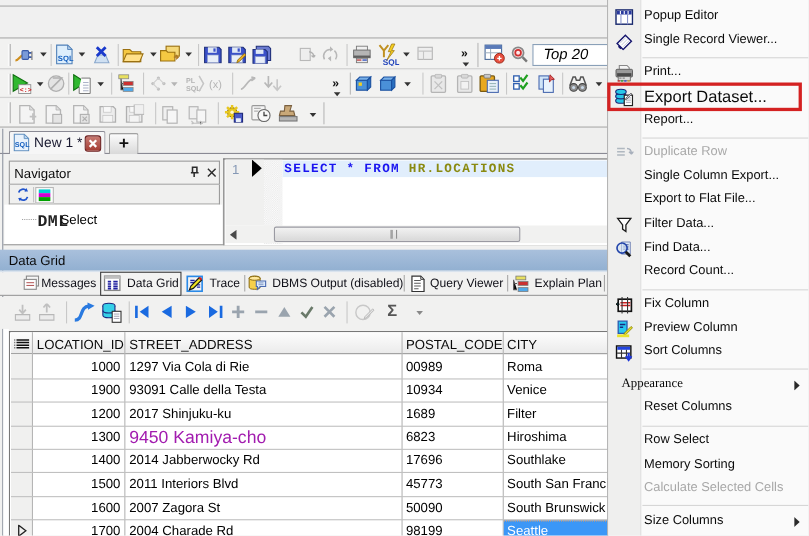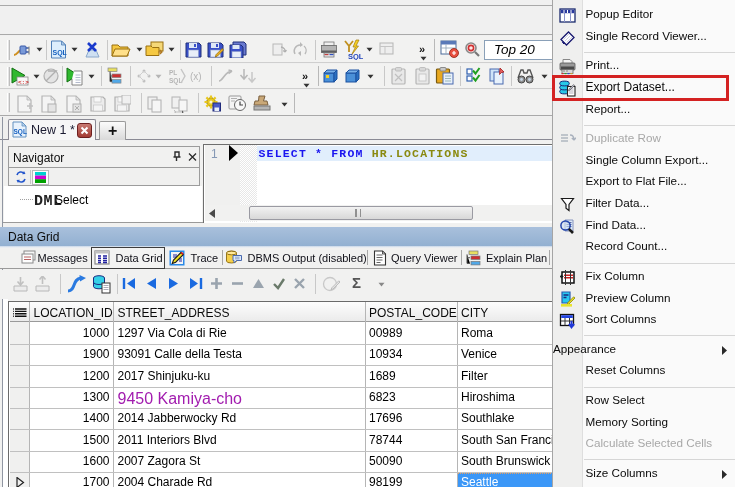--- a/index.html
+++ b/index.html
@@ -524,21 +524,21 @@
 <div class="abs" style="left:369px;top:389.9px;font-size:12px;color:#000;white-space:nowrap;">6823</div>
 <div class="abs" style="left:461px;top:389.9px;font-size:12px;color:#000;white-space:nowrap;">Hiroshima</div>
 <div class="abs" style="left:9.8px;top:429.2px;width:543.2px;height:1px;background:#c0c0c0;"></div>
 <div class="abs" style="left:109.5px;top:411.3px;font-size:12px;color:#000;transform:translateX(-100%);white-space:nowrap;">1400</div>
 <div class="abs" style="left:117.5px;top:411.3px;font-size:12px;color:#000;white-space:nowrap;">2014 Jabberwocky Rd</div>
 <div class="abs" style="left:369px;top:411.3px;font-size:12px;color:#000;white-space:nowrap;">17696</div>
 <div class="abs" style="left:461px;top:411.3px;font-size:12px;color:#000;white-space:nowrap;">Southlake</div>
 <div class="abs" style="left:9.8px;top:450.6px;width:543.2px;height:1px;background:#c0c0c0;"></div>
 <div class="abs" style="left:109.5px;top:432.6px;font-size:12px;color:#000;transform:translateX(-100%);white-space:nowrap;">1500</div>
 <div class="abs" style="left:117.5px;top:432.6px;font-size:12px;color:#000;white-space:nowrap;">2011 Interiors Blvd</div>
-<div class="abs" style="left:369px;top:432.6px;font-size:12px;color:#000;white-space:nowrap;">78744</div>
+<div class="abs" style="left:369px;top:432.6px;font-size:12px;color:#000;white-space:nowrap;">45773</div>
 <div class="abs" style="left:461px;top:432.6px;font-size:12px;color:#000;white-space:nowrap;">South San Francisco</div>
 <div class="abs" style="left:9.8px;top:472.0px;width:543.2px;height:1px;background:#c0c0c0;"></div>
 <div class="abs" style="left:109.5px;top:454.0px;font-size:12px;color:#000;transform:translateX(-100%);white-space:nowrap;">1600</div>
 <div class="abs" style="left:117.5px;top:454.0px;font-size:12px;color:#000;white-space:nowrap;">2007 Zagora St</div>
 <div class="abs" style="left:369px;top:454.0px;font-size:12px;color:#000;white-space:nowrap;">50090</div>
 <div class="abs" style="left:461px;top:454.0px;font-size:12px;color:#000;white-space:nowrap;">South Brunswick</div>
 <div class="abs" style="left:457.5px;top:472.5px;width:95.5px;height:14.5px;background:#3b97f7;border-top:1px dotted #e8a060;"></div>
 <svg class="abs" style="left:15.5px;top:477.0px" width="9" height="11">
     <path d="M1 0.5 L7.5 5.5 L1 10.5 z" fill="none" stroke="#222" stroke-width="1.2"></path>
   </svg>
@@ -569,21 +569,21 @@
     <path d="M4 5 V1.5 h7 l2 2 V5" fill="#f4f4f4" stroke="#888" stroke-width="1"></path>
     <rect x="1" y="5" width="15" height="7" rx="1" fill="#9a9a9a" stroke="#555" stroke-width="0.8"></rect>
     <rect x="2" y="8.5" width="13" height="3" fill="#4a4a4a"></rect>
     <rect x="3" y="11.5" width="11" height="4" fill="#d8d8d8" stroke="#666" stroke-width="0.8"></rect>
     <path d="M4 13 h2 M7 13 h2" stroke="#888" stroke-width="1"></path>
     <rect x="2.5" y="15" width="2" height="1.2" fill="#d03030"></rect>
     <rect x="5.5" y="15" width="2" height="1.2" fill="#30a030"></rect>
     <rect x="8.5" y="15" width="2" height="1.2" fill="#3050d0"></rect>
     <rect x="11.5" y="15" width="2" height="1.2" fill="#d0a030"></rect>
   </svg>
-<div class="abs" style="left:585.5px;top:79.9px;font-size:12px;color:#0a0a0a;white-space:nowrap;">Export Dataset...</div>
+<div class="abs" style="left:585.5px;top:79.9px;font-size:15px;color:#0a0a0a;white-space:nowrap;">Export Dataset...</div>
 <svg class="abs" style="left:559px;top:79.74999999999999px" width="17" height="17" viewBox="0 0 17 17">
     <g stroke="#182878" stroke-width="1">
       <ellipse cx="5.5" cy="11.5" rx="4.8" ry="2.4" fill="#28c8e8"></ellipse>
       <ellipse cx="5.5" cy="7.5" rx="4.8" ry="2.4" fill="#28c8e8"></ellipse>
       <ellipse cx="5.5" cy="3.5" rx="4.8" ry="2.4" fill="#28c8e8"></ellipse>
     </g>
     <rect x="8.5" y="6.5" width="7.5" height="9.5" fill="#fff" stroke="#222" stroke-width="1.1"></rect>
     <path d="M10 9 h4.5 M10 11 h4.5 M10 13 h4.5" stroke="#99a" stroke-width="0.8"></path>
     <path d="M15.5 5.5 l-4.5 4.5 -1.5 .7 .6-1.6 4.5-4.5 z" fill="#c8c8d8" stroke="#555" stroke-width="0.7"></path>
   </svg>
@@ -624,21 +624,21 @@
     <rect x="2" y="14" width="11" height="2.6" fill="#e8e330"></rect>
   </svg>
 <div class="abs" style="left:585.5px;top:312.2px;font-size:11.7px;color:#0a0a0a;white-space:nowrap;">Sort Columns</div>
 <svg class="abs" style="left:559px;top:312.04999999999995px" width="17" height="17" viewBox="0 0 17 17">
     <rect x="1.5" y="2.5" width="13" height="11" fill="#fff" stroke="#111" stroke-width="1.3"></rect>
     <rect x="2.2" y="3.2" width="11.6" height="2.8" fill="#2244e0"></rect>
     <path d="M2 9 h12.5 M6 6 v7.5 M10.5 6 v7.5" stroke="#333" stroke-width="1"></path>
     <path d="M12.5 9 v5 m-2.5-2.2 l2.5 3.4 2.5-3.4" stroke="#2038d8" stroke-width="2" fill="none"></path>
   </svg>
 <div class="abs" style="left:584px;top:335.3px;width:151px;height:1px;background:#d6d6d6;"></div>
-<div class="abs" style="left:553px;top:341.7px;font-size:11.7px;color:#0a0a0a;white-space:nowrap;">Appearance</div>
+<div class="abs" style="left:565px;top:341.7px;font-size:11.7px;color:#0a0a0a;white-space:nowrap;font-family:Liberation Serif, serif;">Appearance</div>
 <svg class="abs" style="left:722px;top:346.1px" width="6" height="9">
     <path d="M0 0 L5 4.5 L0 9 z" fill="#2a2a2a"></path>
   </svg>
 <div class="abs" style="left:585.5px;top:363.4px;font-size:11.7px;color:#0a0a0a;white-space:nowrap;">Reset Columns</div>
 <div class="abs" style="left:584px;top:386.5px;width:151px;height:1px;background:#d6d6d6;"></div>
 <div class="abs" style="left:585.5px;top:392.9px;font-size:11.7px;color:#0a0a0a;white-space:nowrap;">Row Select</div>
 <div class="abs" style="left:585.5px;top:414.6px;font-size:11.7px;color:#0a0a0a;white-space:nowrap;">Memory Sorting</div>
 <div class="abs" style="left:585.5px;top:436.2px;font-size:11.7px;color:#a8a8a8;white-space:nowrap;">Calculate Selected Cells</div>
 <div class="abs" style="left:584px;top:459.4px;width:151px;height:1px;background:#d6d6d6;"></div>
 <div class="abs" style="left:585.5px;top:465.8px;font-size:11.7px;color:#0a0a0a;white-space:nowrap;">Size Columns</div>

